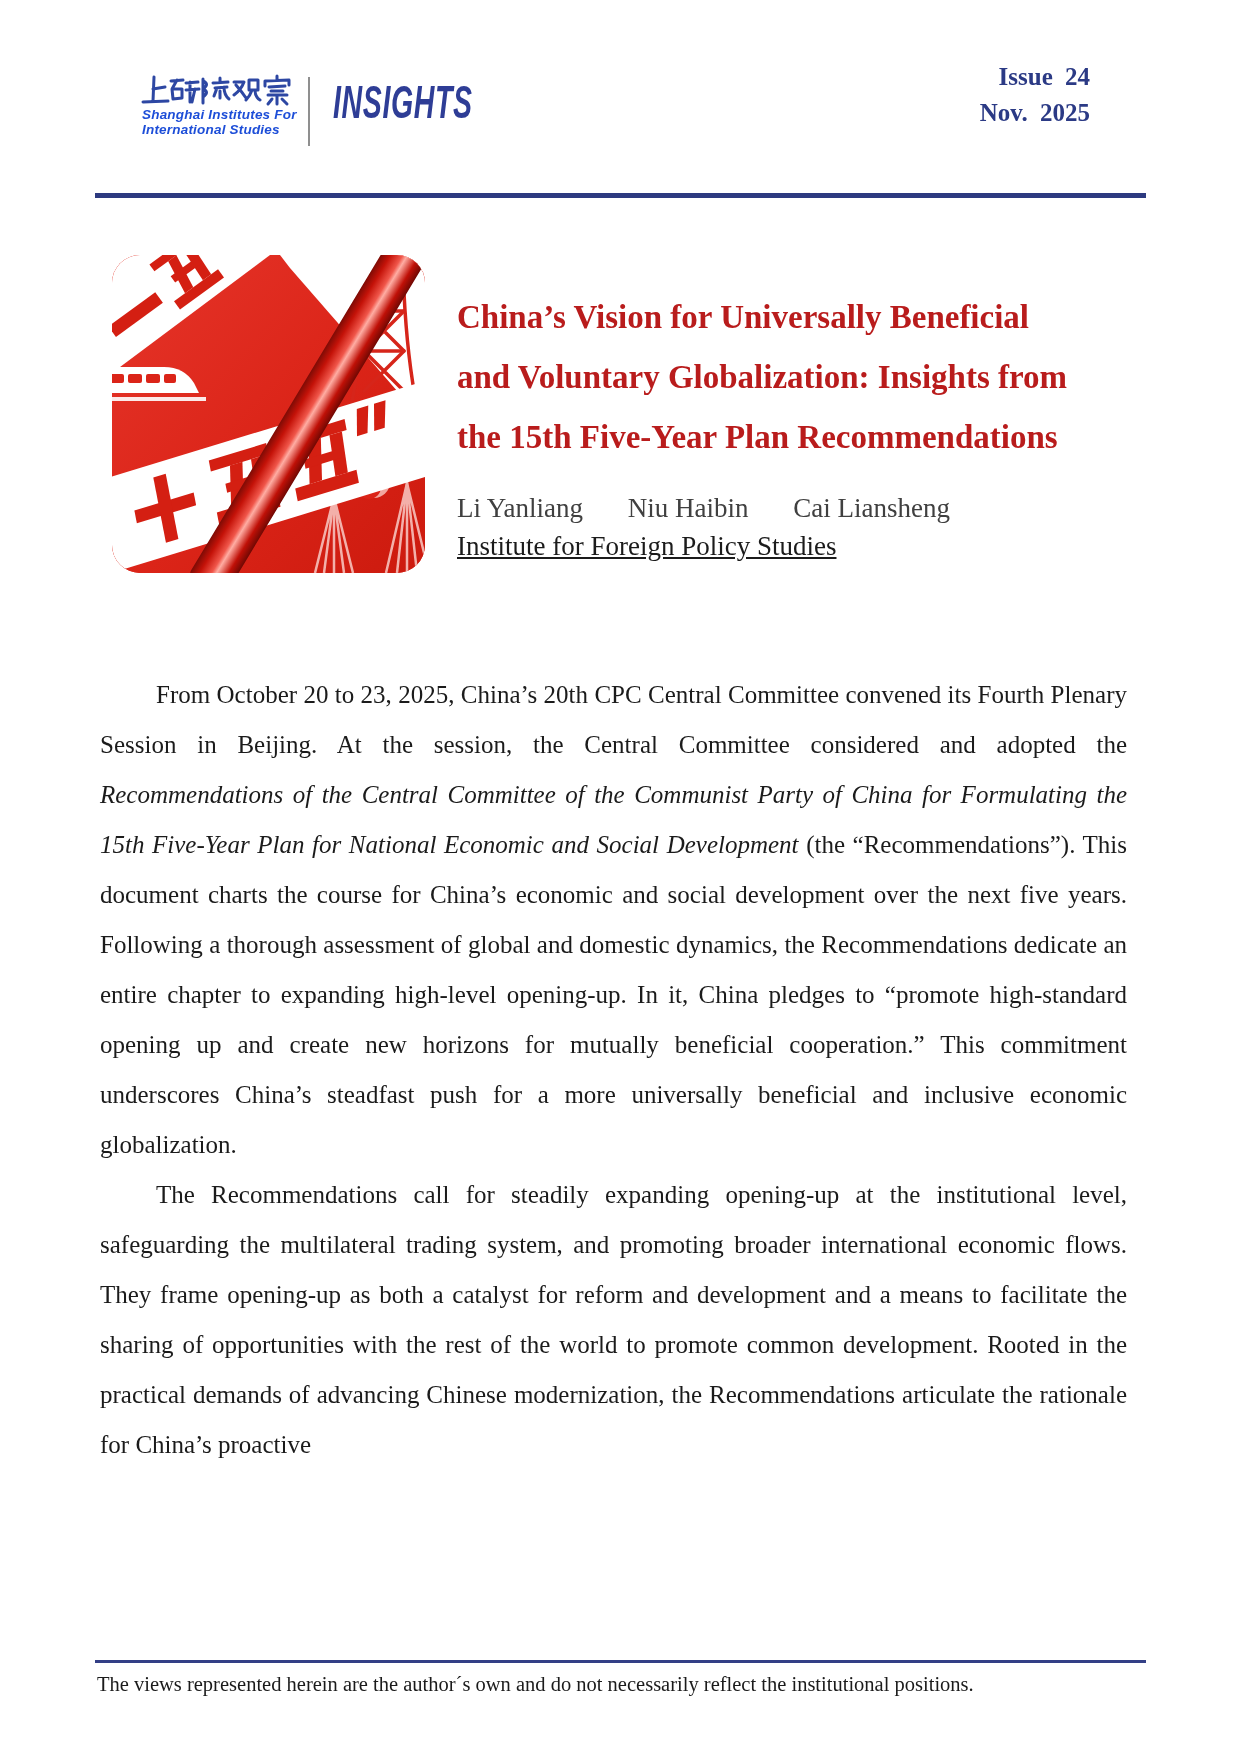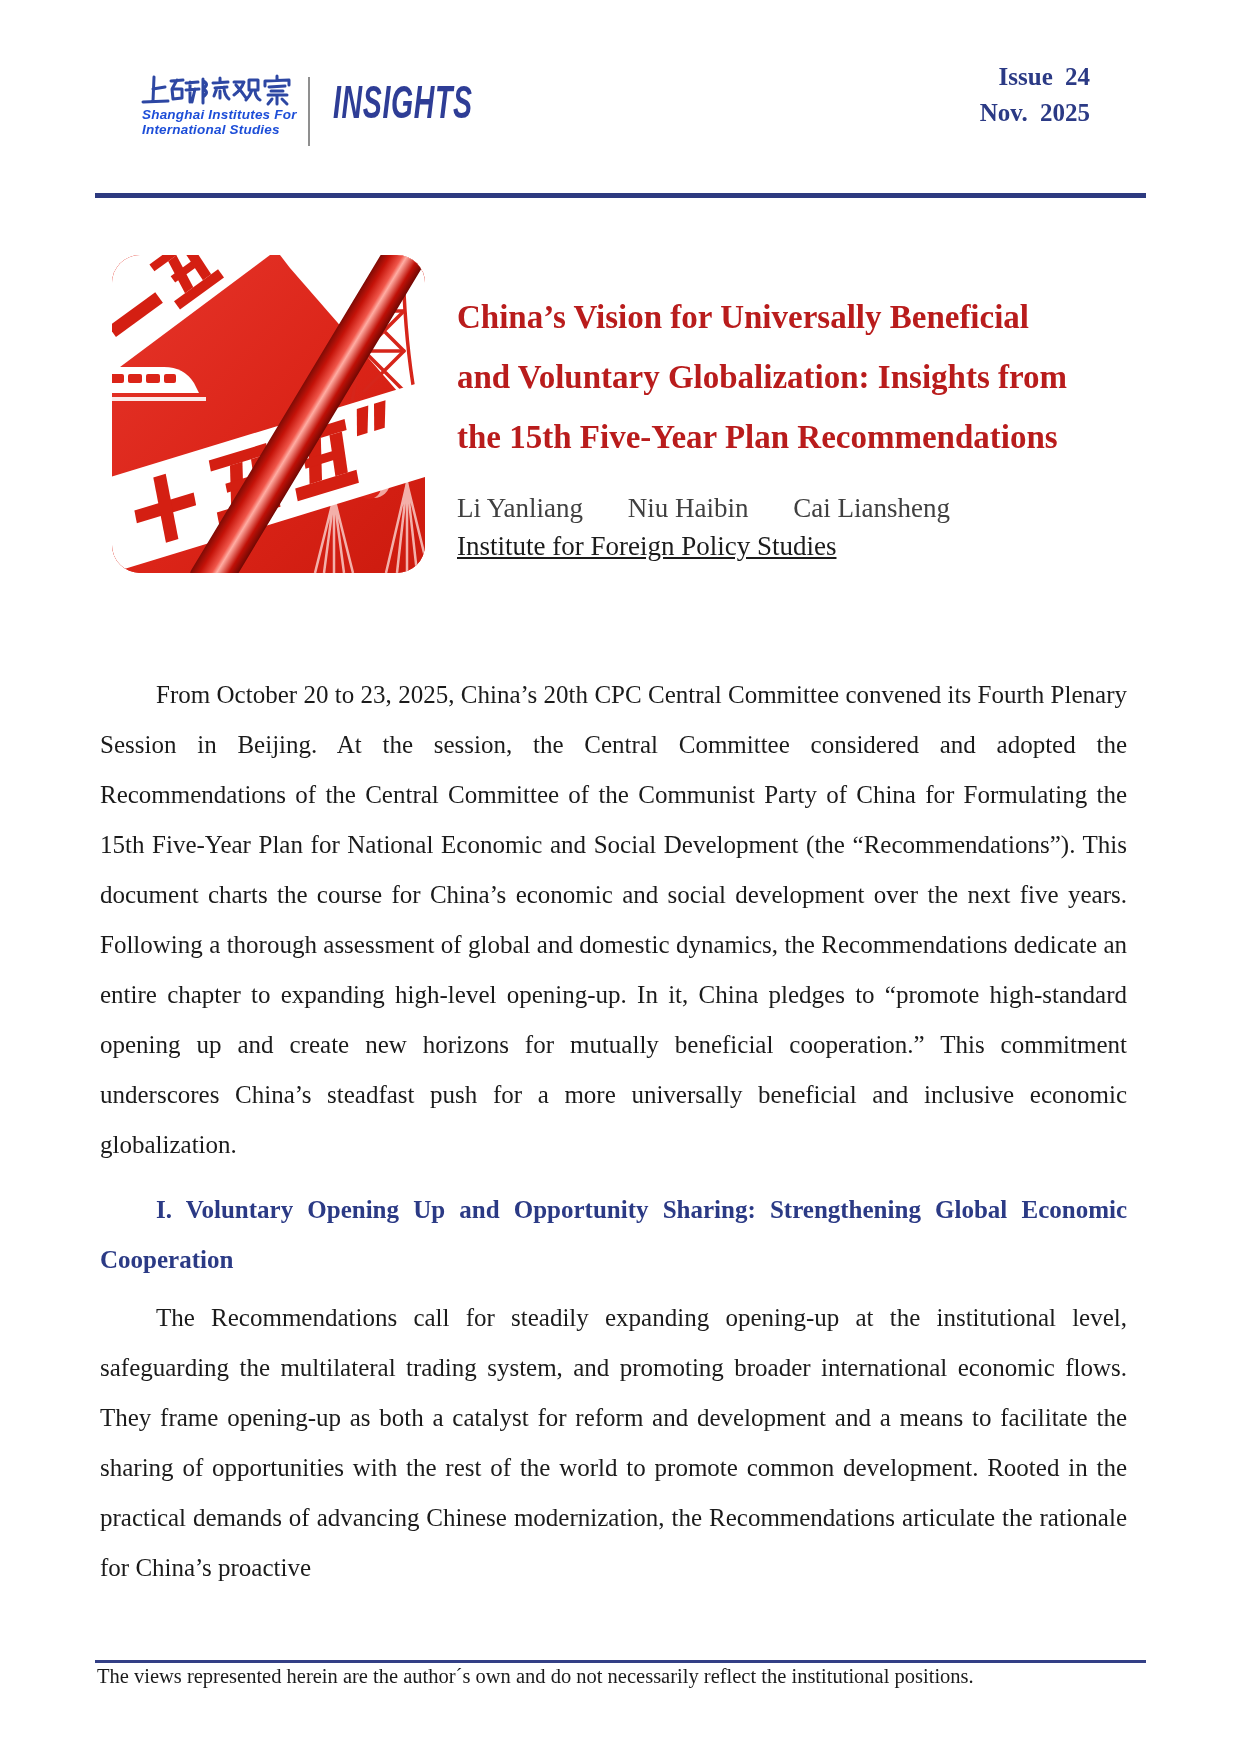--- a/index.html
+++ b/index.html
@@ -28,27 +28,27 @@
   .cover svg{position:absolute;left:0;top:0;}
   .title-col{margin-left:32px;width:678px;}
   .doc-title{margin:32px 0 0 0;font-size:33px;line-height:60px;font-weight:bold;color:#b91c1c;}
   .doc-title span{display:block;white-space:nowrap;}
   .authors{margin-top:23px;font-size:27px;line-height:36px;color:#404040;}
   .authors span{margin-right:38px;}
   .affiliation{margin-top:2px;font-size:27px;line-height:36px;color:#1b1b1b;text-decoration:underline;}
   
   .body-col{position:absolute;left:100px;top:670px;width:1027px;}
   .para{margin:0;font-size:25px;line-height:50px;text-align:justify;text-indent:56px;color:#1b1b1b;}
-  .para .ital{}
+  .para .ital{font-style:italic;}
   .section-heading{margin:15px 0 8px 0;font-size:25px;line-height:50px;font-weight:bold;
     color:#2B3A85;text-align:justify;text-indent:56px;}
   
   .footer{position:absolute;left:95px;right:95px;top:1660px;}
   .footer-rule{height:3px;background:#333F86;}
-  .disclaimer{margin:0 0 0 2px;font-size:20.5px;line-height:27px;color:#1b1b1b;}
+  .disclaimer{margin:8px 0 0 2px;font-size:20.5px;line-height:27px;color:#1b1b1b;}
 </style>
 </head>
 <body>
 
 <div class="page">
 
   <div>
 
     <svg class="logo-cn" viewBox="0 0 152 34" role="img" aria-label="上研院观察">
       <g fill="none" stroke="#2D47A3" stroke-width="3" stroke-linecap="round" stroke-linejoin="round">
@@ -201,21 +201,20 @@
         <span>Niu Haibin</span>
         <span>Cai Liansheng</span>
       </div>
       <div class="affiliation">Institute for Foreign Policy Studies</div>
     </div>
   </div>
 
   <div class="body-col">
     <p class="para"><span>From October 20 to 23, 2025, China’s 20th CPC Central Committee convened its Fourth Plenary Session in Beijing. At the session, the Central Committee considered and adopted the </span><span class="ital">Recommendations of the Central Committee of the Communist Party of China for Formulating the 15th Five-Year Plan for National Economic and Social Development</span><span> (the “Recommendations”). This document charts the course for China’s economic and social development over the next five years. Following a thorough assessment of global and domestic dynamics, the Recommendations dedicate an entire chapter to expanding high-level opening-up. In it, China pledges to “promote high-standard opening up and create new horizons for mutually beneficial cooperation.” This commitment underscores China’s steadfast push for a more universally beneficial and inclusive economic globalization.</span></p>
 
-    <h2 class="section-heading">I. Voluntary Opening Up and Opportunity Sharing: Strengthening Global Economic Cooperation</h2>
 
     <p class="para">The Recommendations call for steadily expanding opening-up at the institutional level, safeguarding the multilateral trading system, and promoting broader international economic flows. They frame opening-up as both a catalyst for reform and development and a means to facilitate the sharing of opportunities with the rest of the world to promote common development. Rooted in the practical demands of advancing Chinese modernization, the Recommendations articulate the rationale for China’s proactive</p>
   </div>
 
   <div class="footer">
     <div class="footer-rule"></div>
     <p class="disclaimer">The views represented herein are the author´s own and do not necessarily reflect the institutional positions.</p>
   </div>
 
 </div>

